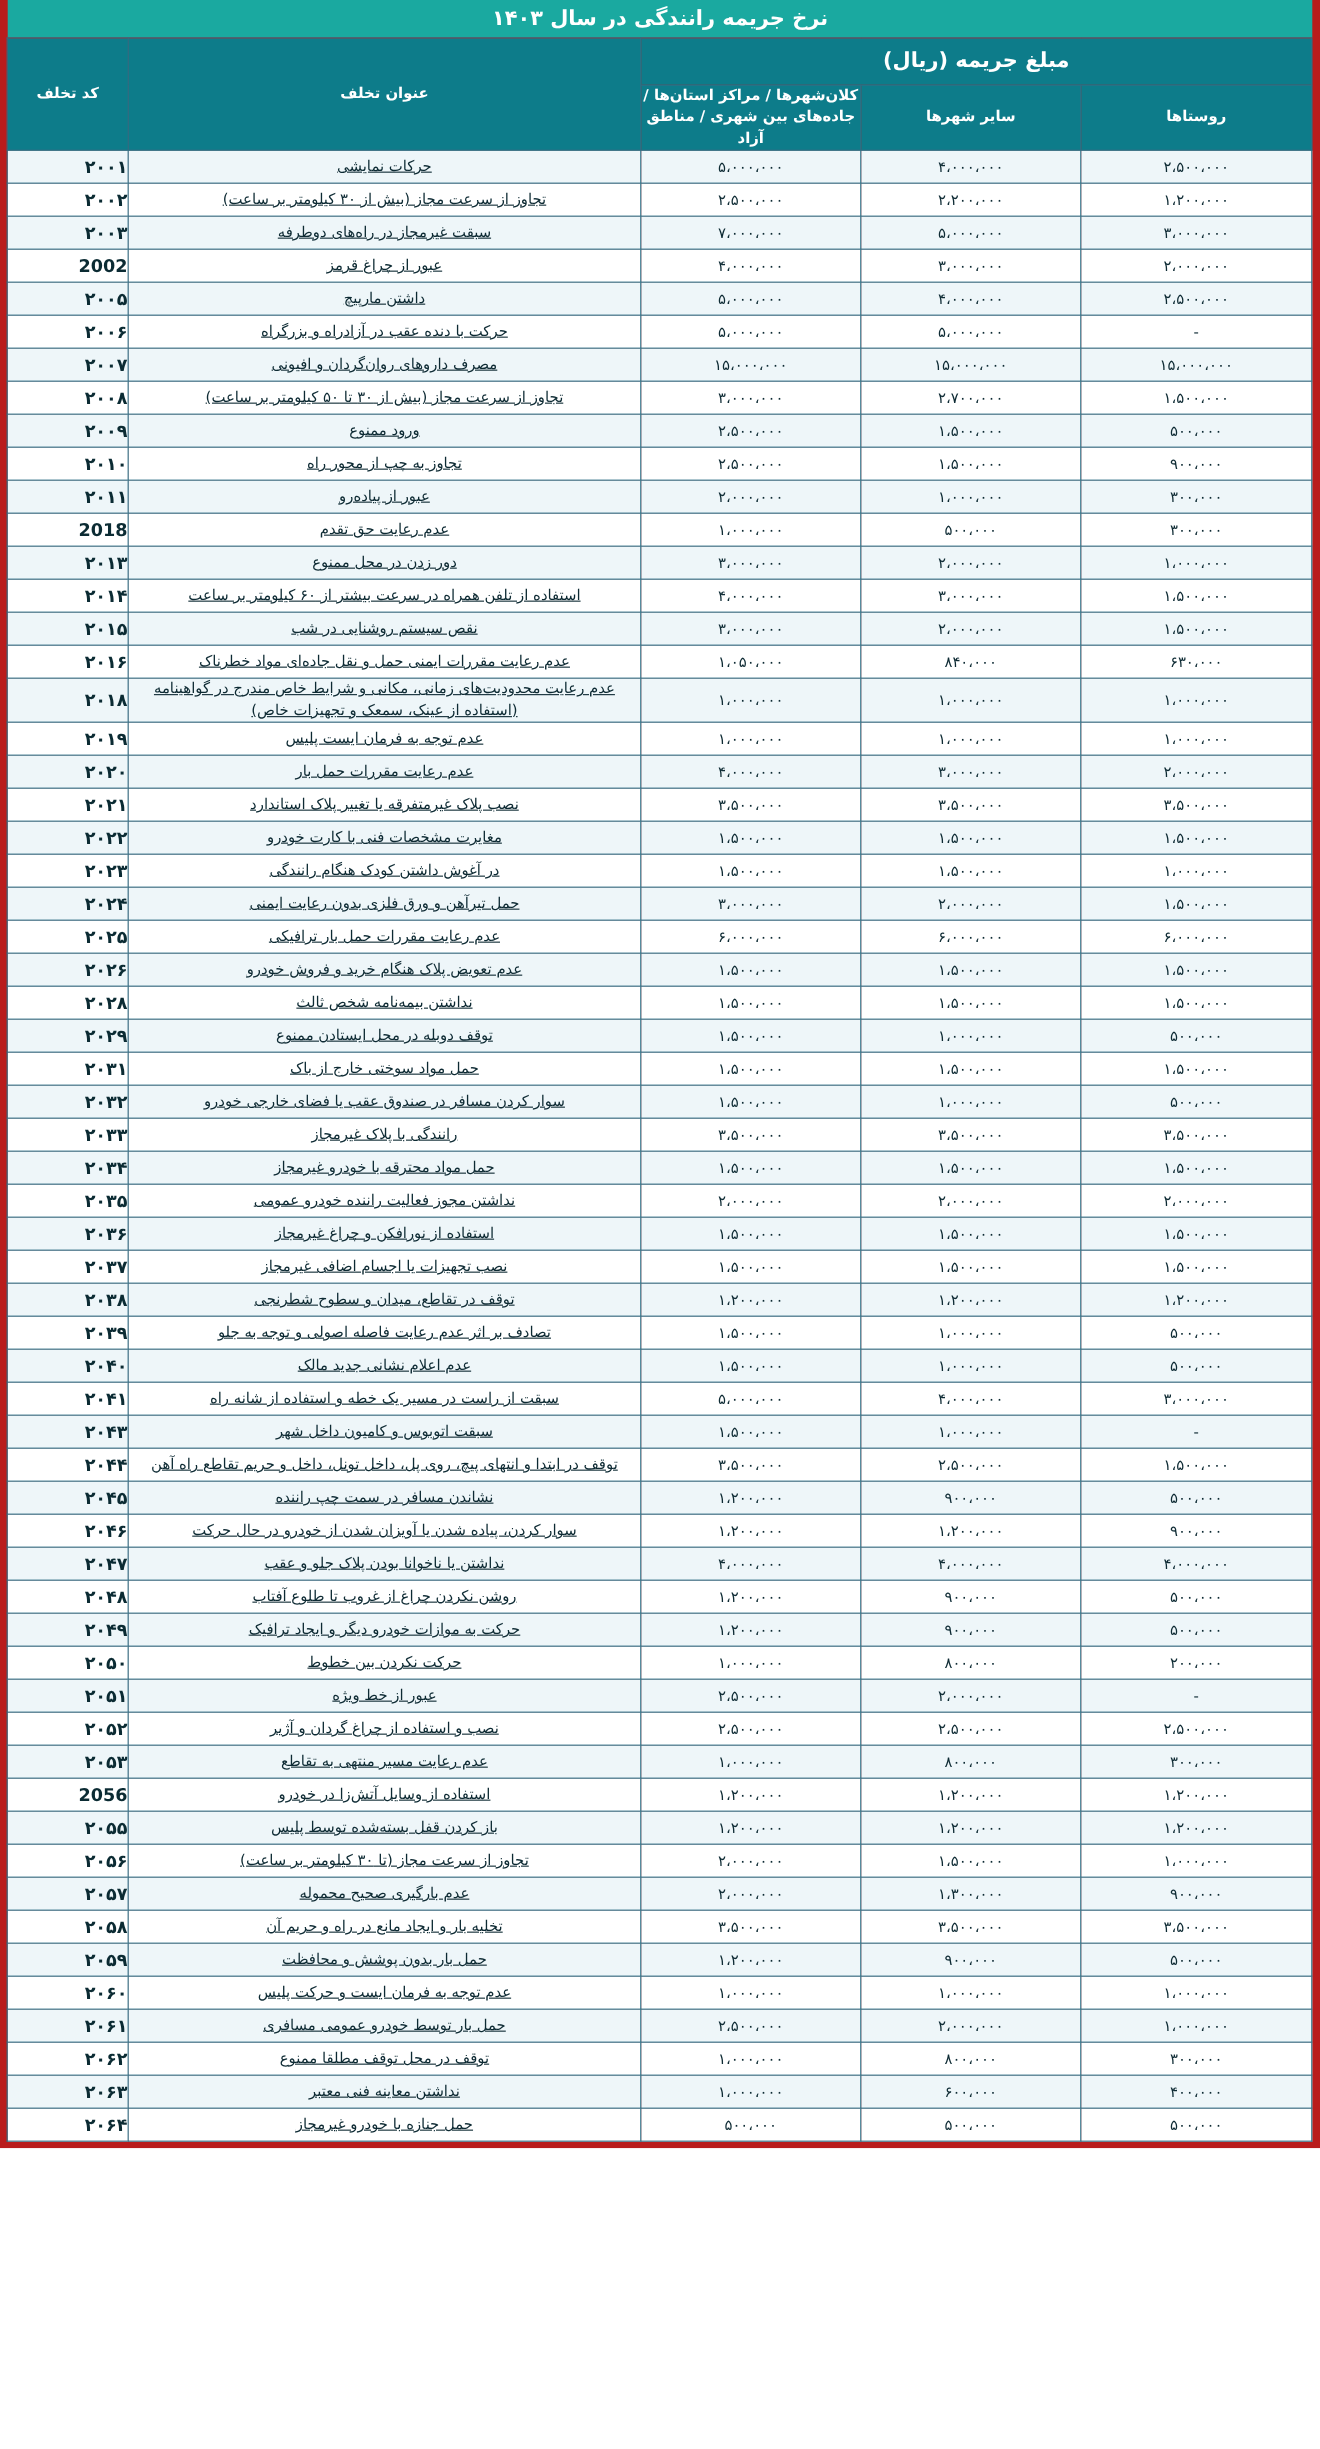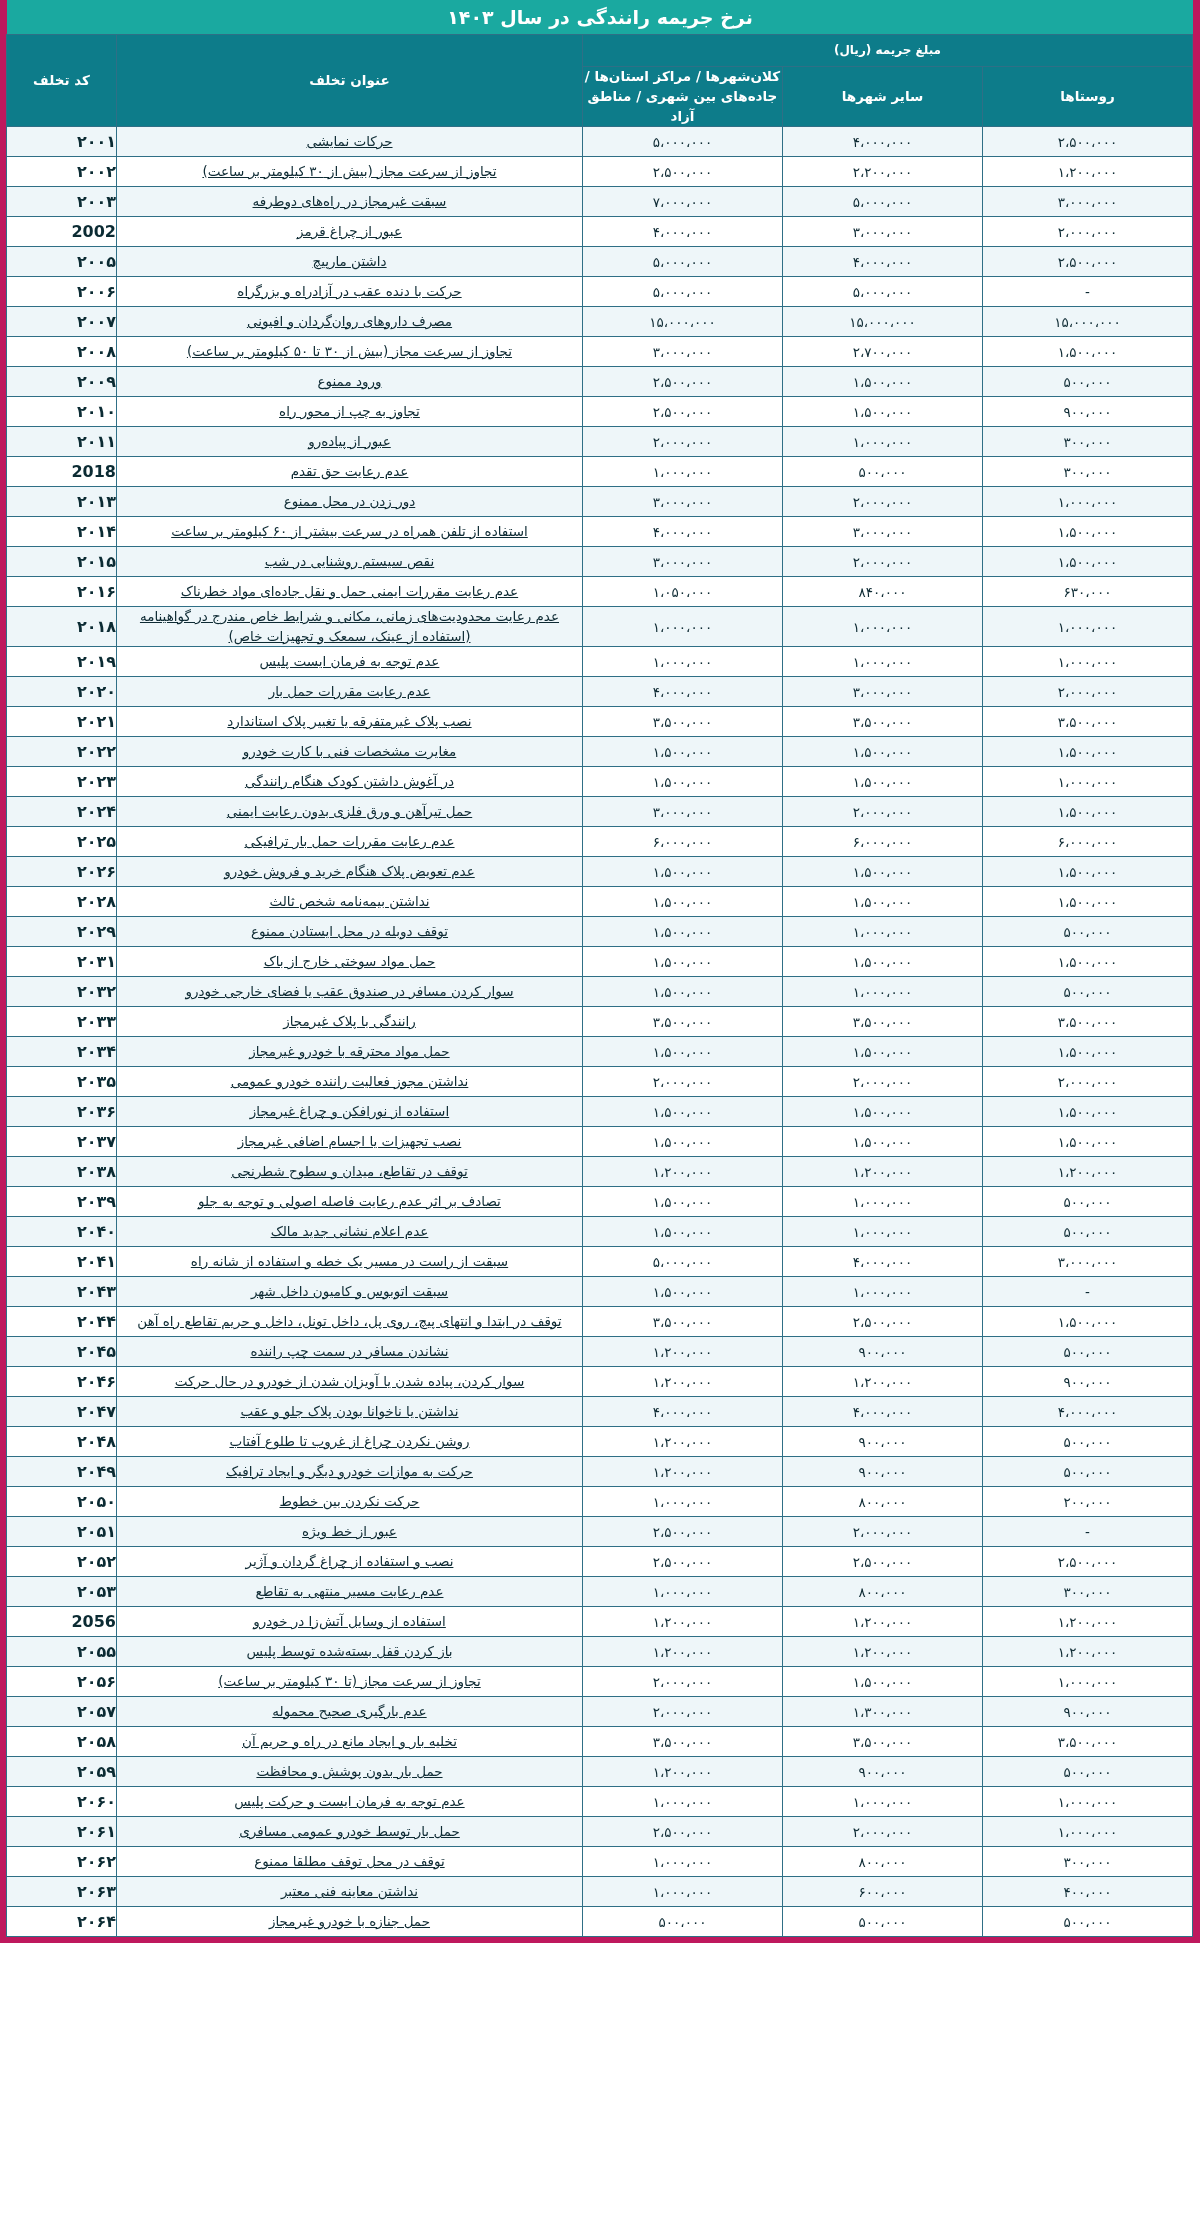--- a/index.html
+++ b/index.html
@@ -9,21 +9,21 @@
   }
   body {
     width: 1200px;
     font-family: "DejaVu Sans", "Liberation Sans", sans-serif;
     direction: rtl;
   }
   .sheet {
     width: 1200px;
     box-sizing: border-box;
     padding: 0 7px 6px 7px;
-    background: #be185d;
+    background: #b91c1c;
   }
   .title-bar {
     height: 34px;
     background: #1aa9a0;
     color: #ffffff;
     display: flex;
     align-items: center;
     justify-content: center;
     font-size: 19px;
     font-weight: bold;
@@ -41,21 +41,21 @@
   thead th {
     background: #0d7c8a;
     color: #ffffff;
     font-size: 13.5px;
     font-weight: bold;
     line-height: 1.45;
     padding: 6px 4px;
     vertical-align: middle;
   }
   thead th.group {
-    font-size: 12px;
+    font-size: 19px;
     padding: 7px 4px;
   }
   tbody td {
     font-size: 13.5px;
     height: 29px;
     vertical-align: middle;
     color: #0d2a33;
   }
   tbody tr.odd td { background: #eef6f9; }
   tbody tr.even td { background: #ffffff; }

